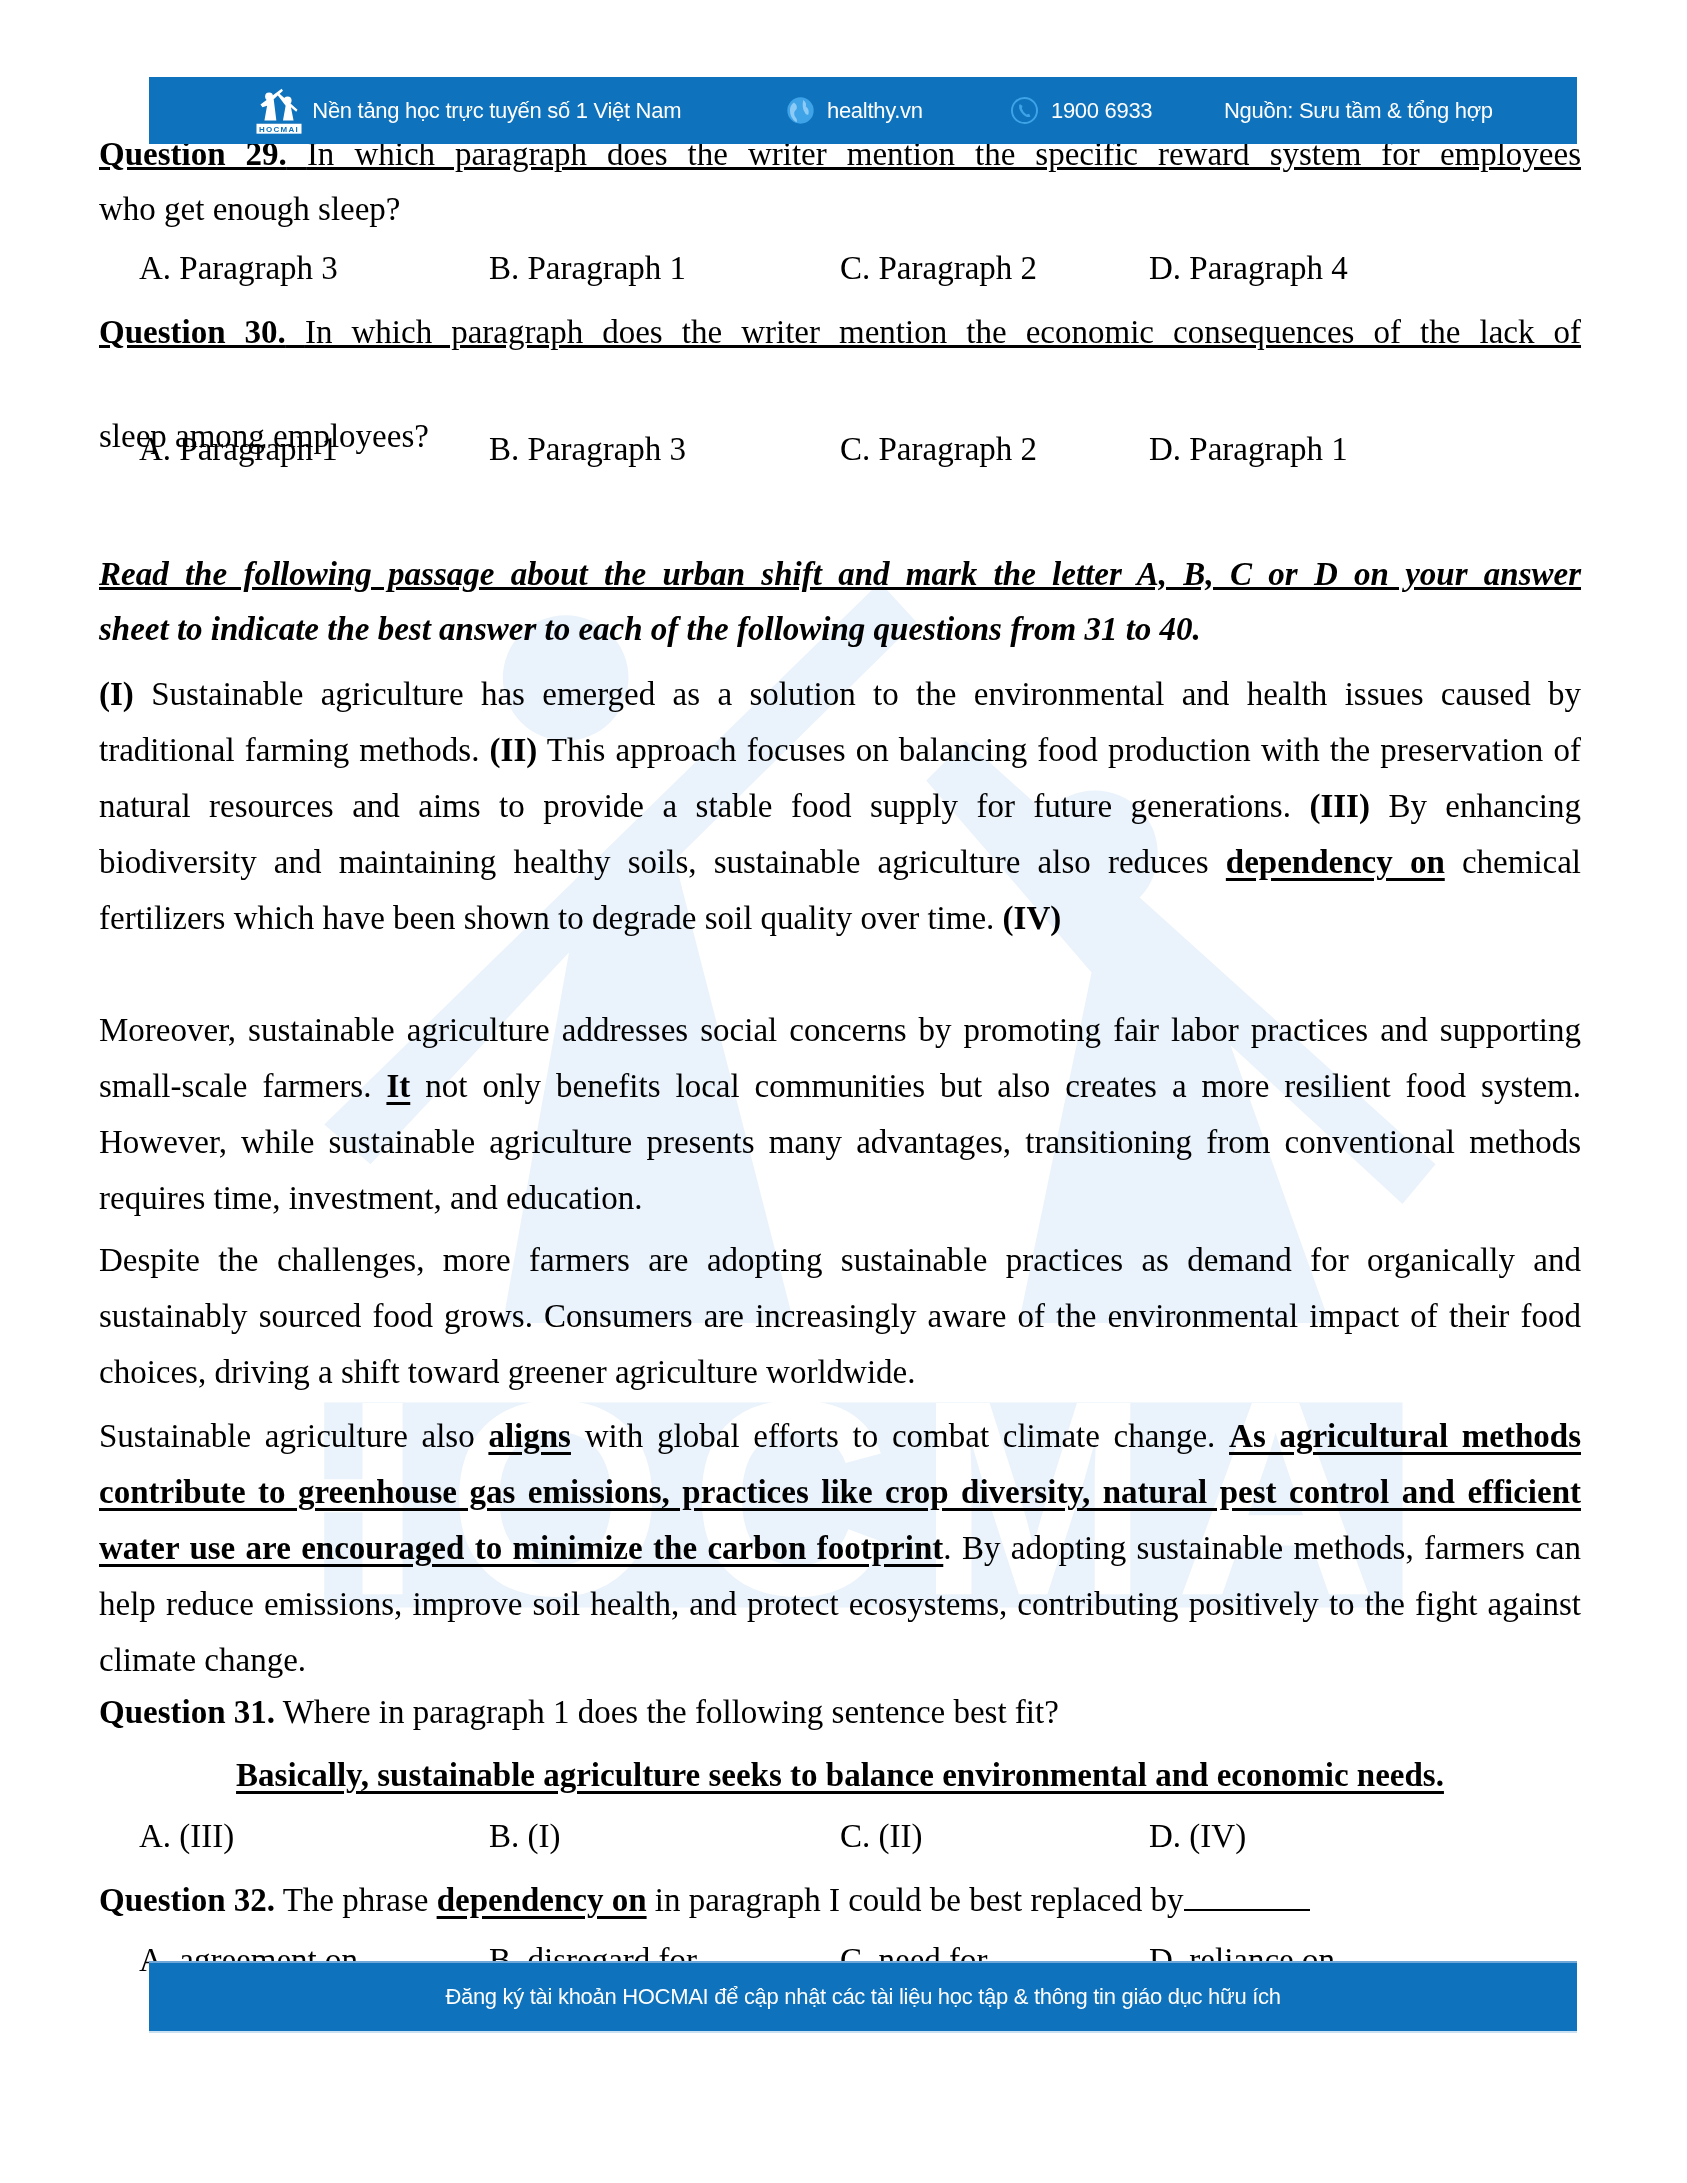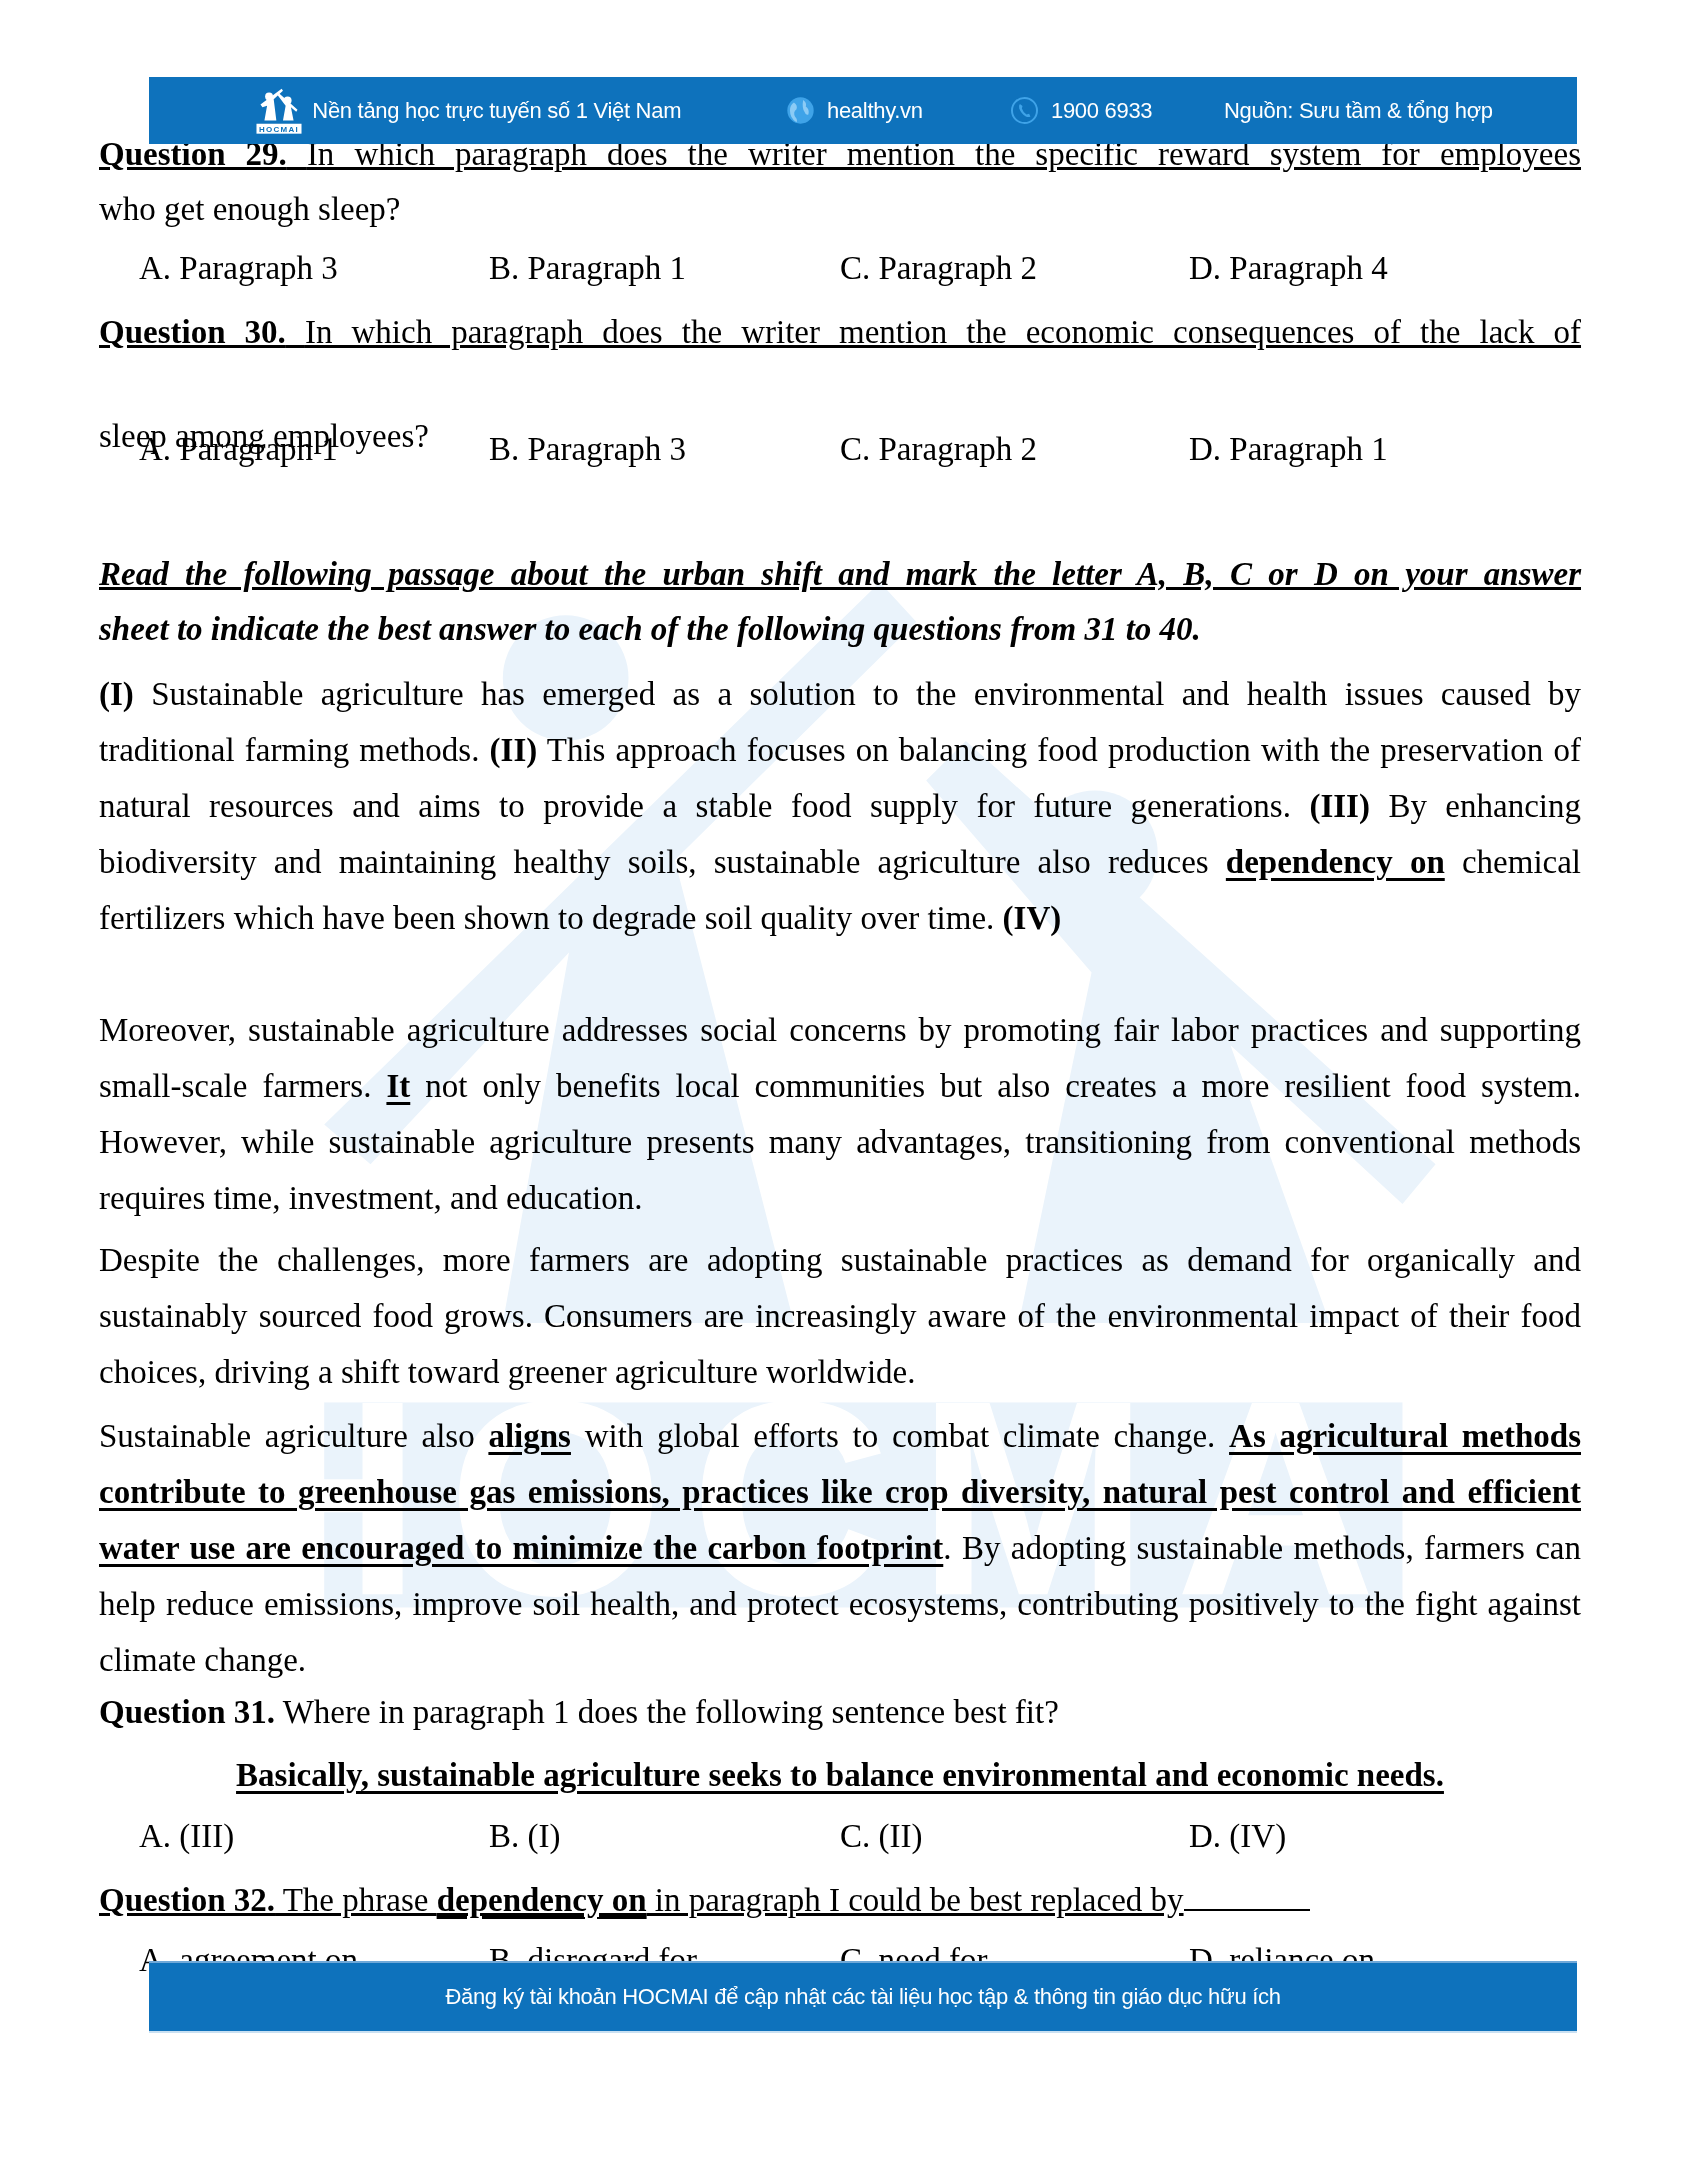--- a/index.html
+++ b/index.html
@@ -22,21 +22,21 @@
 
   .content { position:absolute; left:99px; top:0; width:1482px; z-index:1; font-size:33px; }
   .line-block { position:absolute; left:0; width:1482px; }
   .just { text-align:justify; text-align-last:justify;text-decoration:underline; }
   .para { line-height:56px; text-align:justify; }
   .b { font-weight:bold; }
   .u { text-decoration:underline; text-decoration-thickness:2.6px; text-underline-offset:5.3px; }
   .bi { font-weight:bold; font-style:italic; }
   .opts { position:absolute; left:0; width:1482px; height:40px; }
   .opt { position:absolute; top:0; white-space:nowrap; }
-  .o1 { left:40px; } .o2 { left:390px; } .o3 { left:741px; } .o4 { left:1090px; }
+  .o1 { left:40px; } .o2 { left:390px; } .o3 { left:741px; } .o4 { left:1050px; }
   .center { text-align:center; }
   .blank { display:inline-block; width:126px; border-bottom:2px solid #000; height:29px; vertical-align:baseline; }
 </style>
 </head>
 <body>
 
 <svg class="watermark" viewBox="0 0 2550 3300">
   <g fill="#EAF3FB">
 
     <circle cx="855" cy="1025" r="95"></circle>
@@ -130,21 +130,21 @@
     <span class="b">Question 31.</span><span> Where in paragraph 1 does the following sentence best fit?</span>
   </div>
   <div class="line-block center b u" style="top:1757px;">Basically, sustainable agriculture seeks to balance environmental and economic needs.</div>
   <div class="opts" style="top:1818px;">
     <span class="opt o1">A. (III)</span>
     <span class="opt o2">B. (I)</span>
     <span class="opt o3">C. (II)</span>
     <span class="opt o4">D. (IV)</span>
   </div>
 
-  <div class="line-block" style="top:1880px;text-decoration:underline;">
+  <div class="line-block" style="top:1880px;">
     <span class="b">Question 32.</span><span> The phrase </span><span class="b u">dependency on</span><span> in paragraph I could be best replaced by</span><span class="blank"></span>
   </div>
   <div class="opts" style="top:1942px;">
     <span class="opt o1">A. agreement on</span>
     <span class="opt o2">B. disregard for</span>
     <span class="opt o3">C. need for</span>
     <span class="opt o4">D. reliance on</span>
   </div>
 </div>
 

